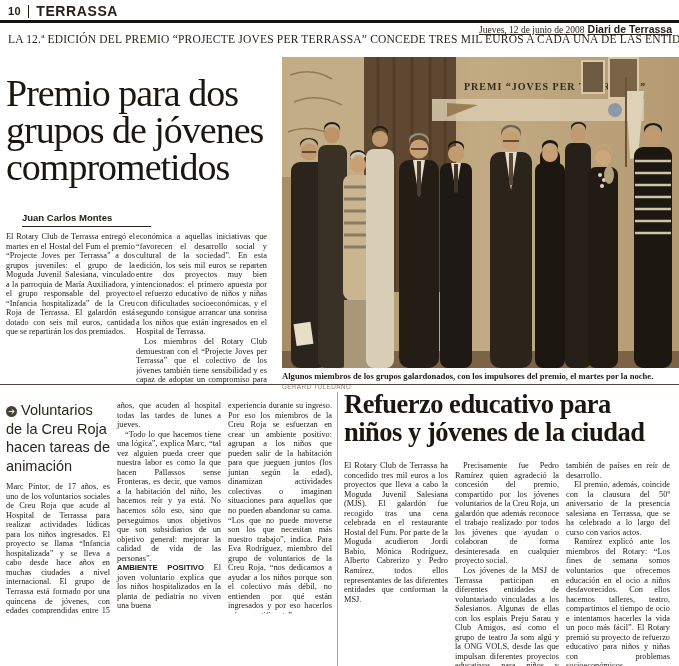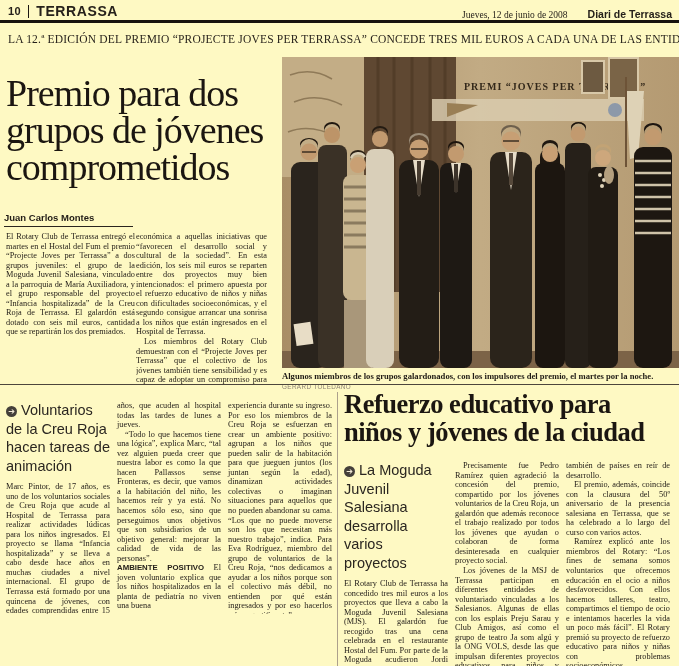--- a/index.html
+++ b/index.html
@@ -1,40 +1,40 @@
 <!DOCTYPE html>
 <html><head>
 <meta charset="utf-8">
 <style>
   html,body{margin:0;padding:0;background:#888;}
   .page{
     position:relative;width:679px;height:666px;margin:0 auto;
-    background:#fef9c3;overflow:hidden;
+    background:#ffffff;overflow:hidden;
     font-family:"Liberation Serif","DejaVu Serif",serif;color:#26211b;
   }
   
   .masthead{position:absolute;top:3px;left:8px;right:7px;height:16px;}
   .mh-left{position:absolute;left:0;top:0;display:flex;align-items:center;gap:7px;
     font-family:"Liberation Sans",sans-serif;font-weight:bold;}
   .mh-pagenum{font-size:11px;letter-spacing:.5px;}
   .mh-divider{width:1px;height:13px;background:#1b1712;}
   .mh-section{font-size:14px;letter-spacing:.6px;}
-  .mh-right{position:absolute;right:0;top:5px;font-size:9.5px;display:flex;gap:20px;align-items:baseline;}
+  .mh-right{position:absolute;right:0;top:20px;font-size:9.5px;display:flex;gap:3px;align-items:baseline;text-decoration:underline;}
   .mh-date{font-family:"Liberation Serif",serif;}
   .mh-paper{font-family:"Liberation Sans",sans-serif;font-weight:bold;font-size:10.5px;}
   .mh-rule{position:absolute;top:20px;left:0;right:0;height:3px;background:#17130e;}
 
   
   .kicker{position:absolute;top:33px;left:8px;right:8px;font-size:11.5px;
     letter-spacing:.2px;color:#241f19;white-space:nowrap;}
 
   
   .headline{position:absolute;top:50px;left:6px;width:278px;
     font-size:38px;line-height:37px;font-weight:normal;letter-spacing:-1px;color:#1b1611;}
-  .byline{position:absolute;top:212px;left:4px;width:129px;
+  .byline{position:absolute;top:212px;left:22px;width:129px;
     font-family:"Liberation Sans",sans-serif;font-weight:bold;font-size:9.5px;
     padding-bottom:3px;border-bottom:1px solid #2a251f;color:#211c16;}
   .body-text p{margin:0;font-size:8.3px;line-height:9.55px;text-align:justify;}
   .body-text p.ind{text-indent:8px;}
   .main-col1{position:absolute;top:232px;left:6px;width:129px;height:152px;overflow:hidden;}
   .main-col2{position:absolute;top:232px;left:136px;width:131px;height:152px;overflow:hidden;}
   .runin{font-family:"Liberation Sans",sans-serif;font-weight:bold;font-size:7.8px;}
 
   
   .photo-block{position:absolute;left:282px;top:57px;width:397px;}
@@ -217,24 +217,20 @@
       <div class="col body-text">
         <p>experiencia durante su ingreso. Por eso los miembros de la Creu Roja se esfuerzan en crear un ambiente positivo: agrupan a los niños que pueden salir de la habitación para que jueguen juntos (los juntan según la edad), dinamizan actividades colectivas o imaginan situaciones para aquellos que no pueden abandonar su cama. “Los que no puede moverse son los que necesitan más nuestro trabajo”, indica. Para Eva Rodríguez, miembro del grupo de voluntarios de la Creu Roja, “nos dedicamos a ayudar a los niños porque son el colectivo más débil, no entienden por qué están ingresados y por eso hacerlos reír es gratificante”.</p>
       </div>
     </div>
   </div>
 
   <div class="story story-right">
     <h2>Refuerzo educativo para niños y jóvenes de la ciudad</h2>
     <div class="cols">
       <div class="col body-text">
-        <div class="subhead">
-          <span class="bullet">➔</span>
-          <span>La Moguda Juvenil Salesiana desarrolla varios proyectos</span>
-        </div>
         <p>El Rotary Club de Terrassa ha concedido tres mil euros a los proyectos que lleva a cabo la Moguda Juvenil Salesiana (MJS). El galardón fue recogido tras una cena celebrada en el restaurante Hostal del Fum. Por parte de la Moguda acudieron Jordi Babio, Mónica Rodríguez, Alberto Cabrerizo y Pedro Ramírez, todos ellos representantes de las diferentes entidades que conforman la MSJ.</p>
       </div>
       <div class="col body-text">
         <p class="ind">Precisamente fue Pedro Ramírez quien agradeció la concesión del premio, compartido por los jóvenes voluntarios de la Creu Roja, un galardón que además reconoce el trabajo realizado por todos los jóvenes que ayudan o colaboran de forma desinteresada en cualquier proyecto social.</p>
         <p class="ind">Los jóvenes de la MSJ de Terrassa participan en diferentes entidades de voluntariado vinculadas a los Salesianos. Algunas de ellas con los esplais Preju Sarau y Club Amigos, así como el grupo de teatro Ja som algú y la ONG VOLS, desde las que impulsan diferentes proyectos educativos para niños y adolescentes de la ciudad, y</p>
       </div>
       <div class="col body-text">
         <p>también de países en reír de desarrollo.</p>
         <p class="ind">El premio, además, coincide con la clausura del 50º aniversario de la presencia salesiana en Terrassa, que se ha celebrado a lo largo del curso con varios actos.</p>
         <p class="ind">Ramírez explicó ante los miembros del Rotary: “Los fines de semana somos voluntarios que ofrecemos educación en el ocio a niños desfavorecidos. Con ellos hacemos talleres, teatro, compartimos el tiempo de ocio e intentamos hacerles la vida un poco más fácil”. El Rotary premió su proyecto de refuerzo educativo para niños y niñas con problemas socioeconómicos.</p>

